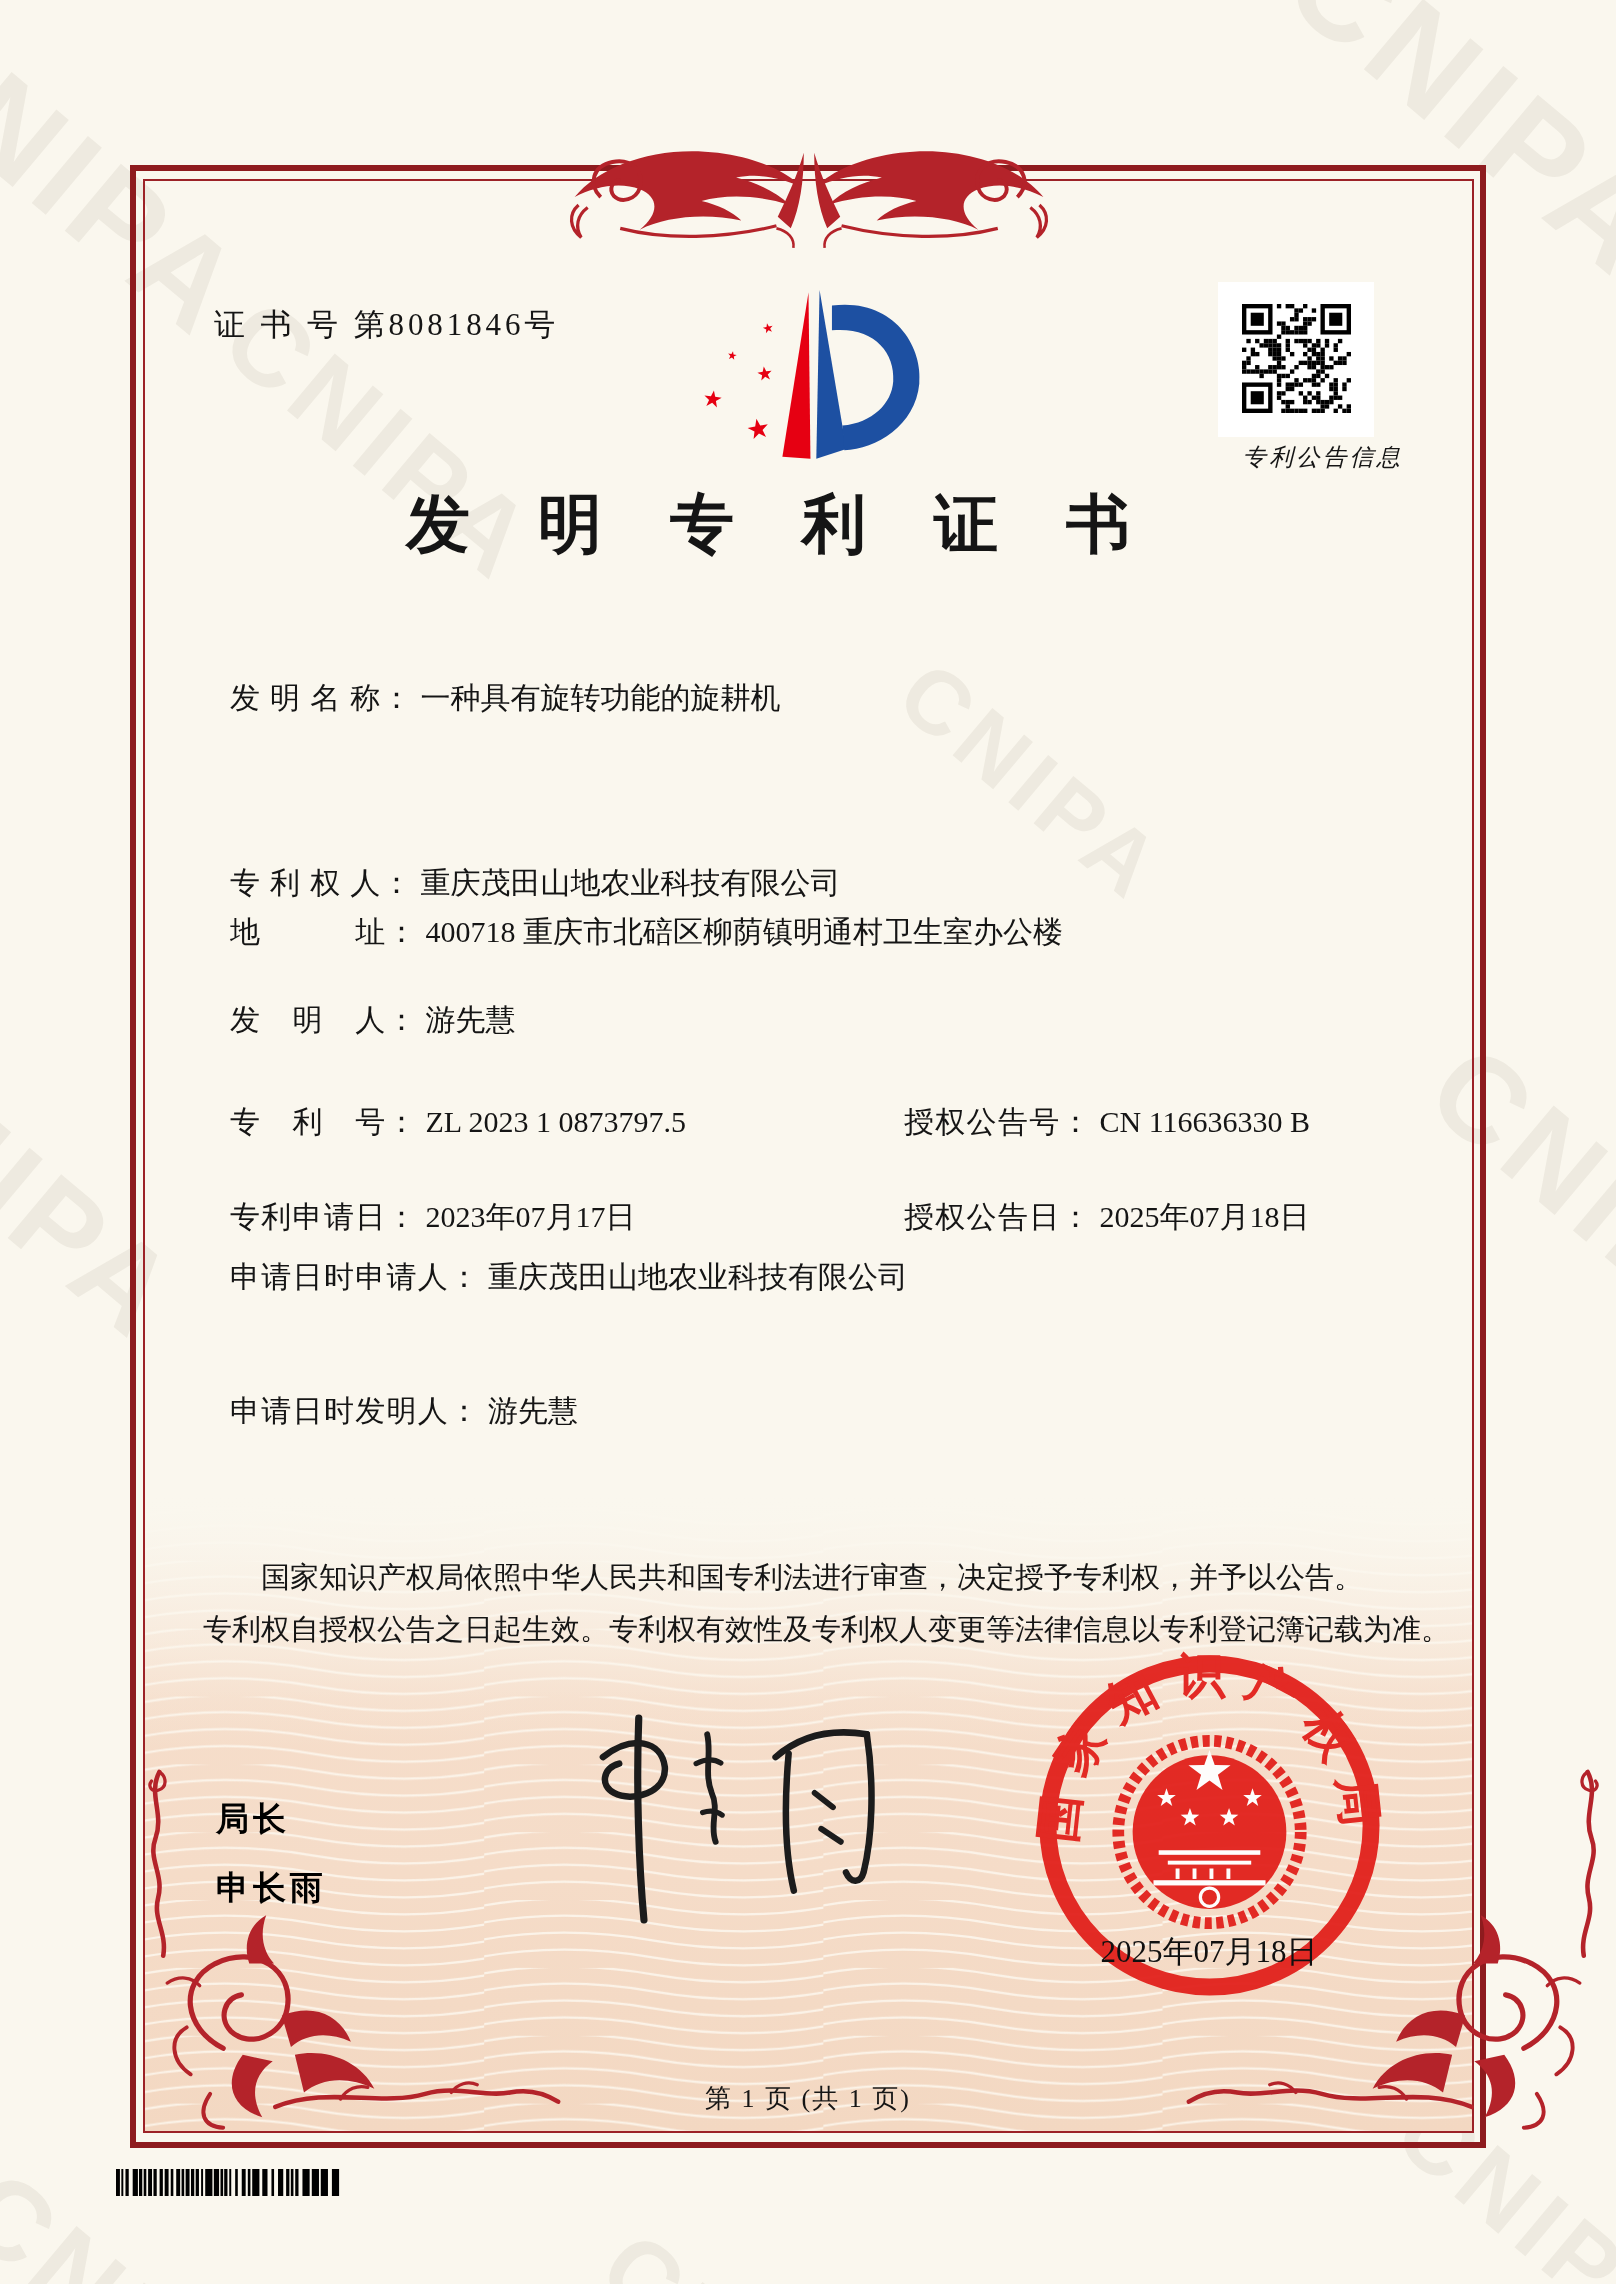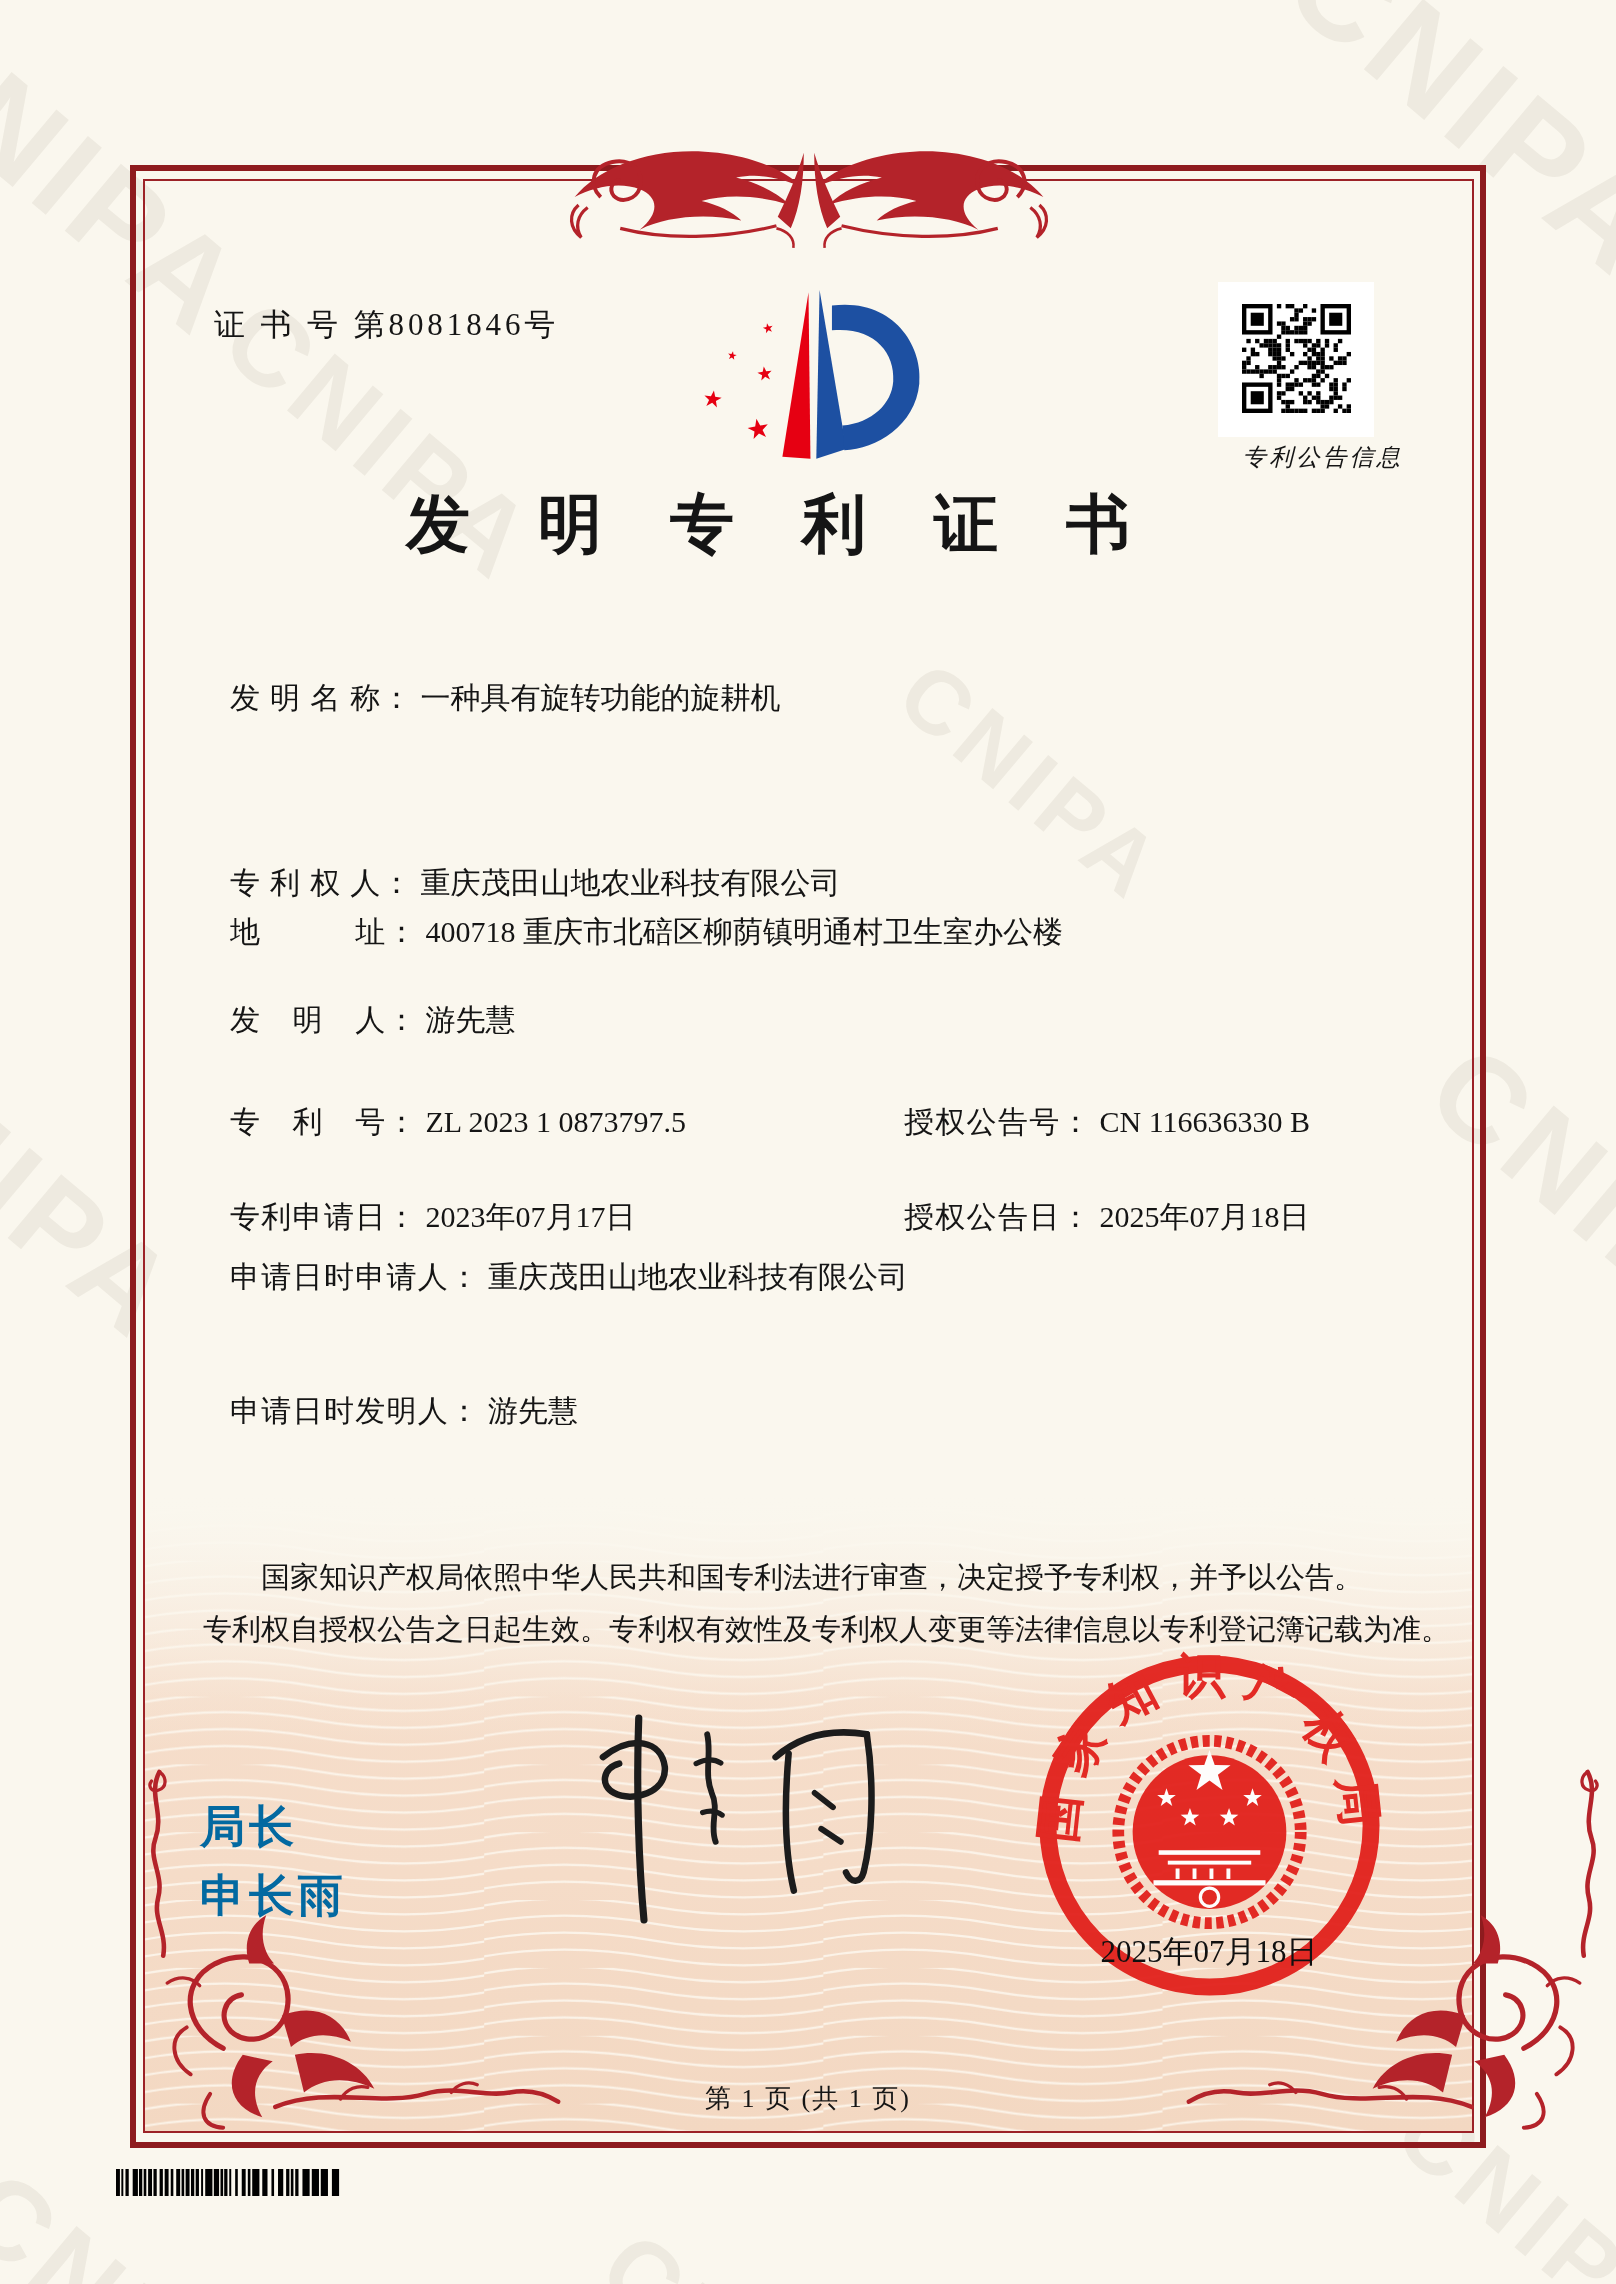--- a/index.html
+++ b/index.html
@@ -67,23 +67,23 @@
   }
   
   .row{position:absolute;left:230px;font-size:30px;white-space:nowrap;z-index:5;}
   .row .lab{letter-spacing:1.3px;text-align:center;}
   .row .val{margin-left:9px;}
   .rcol{left:904px;}
   
   .stmt{position:absolute;font-size:29px;white-space:nowrap;z-index:5;}
   
   #signer-title,#signer-name{
-    position:absolute;left:200px;z-index:5;
-    font-family:"Liberation Sans","DejaVu Sans",sans-serif;font-weight:700;font-size:45px;
-    letter-spacing:3.9px;color:#0369a1;
+    position:absolute;left:216px;z-index:5;
+    font-family:"Liberation Sans","DejaVu Sans",sans-serif;font-weight:700;font-size:33px;
+    letter-spacing:3.9px;color:#000000;
   }
   #signer-title{top:1797px;}
   #signer-name{top:1866px;}
   #signature{position:absolute;left:541px;top:1695px;z-index:6;}
   
   #seal{position:absolute;left:1001px;top:1617px;width:417px;height:417px;z-index:6;opacity:0.95;}
   #seal-date{
     position:absolute;left:1082px;top:1931px;width:254px;text-align:center;
     font-size:31px;color:#101010;z-index:7;white-space:nowrap;
   }

